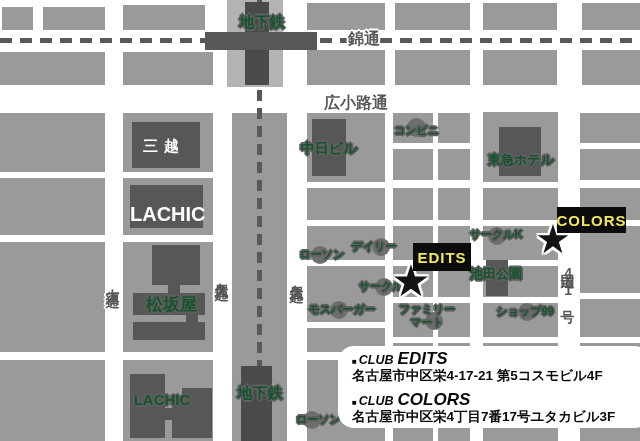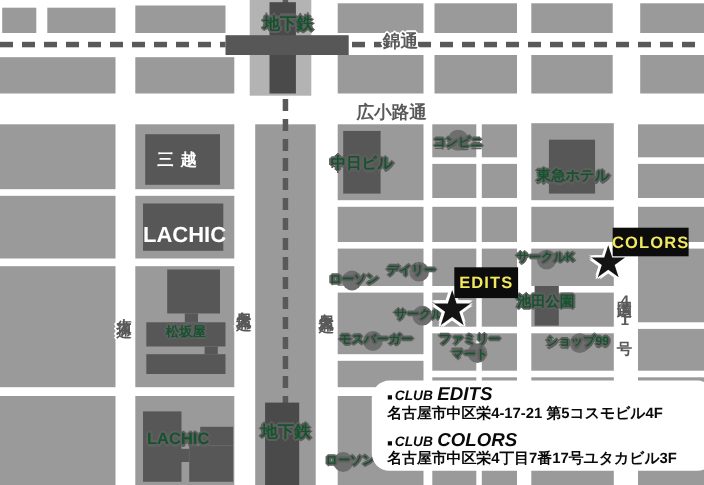--- a/index.html
+++ b/index.html
@@ -137,21 +137,21 @@
     <div>地下鉄</div>
   </div>
   <div class="lbl wt-o" style="left:212px;top:384px;width:96px;font-size:15px;">
     <div>地下鉄</div>
   </div>
 
   <div class="lbl wt" style="left:120px;top:137px;width:88px;font-size:15px;letter-spacing:6px;">三越</div>
   <div class="lbl wt" style="left:130px;top:203px;width:73px;font-size:20px;">LACHIC</div>
   <div class="lbl wt-o" style="left:294px;top:140px;width:70px;font-size:14px;">中日ビル</div>
   <div class="lbl wt-o" style="left:485px;top:153px;width:72px;font-size:13px;">東急ホテル</div>
-  <div class="lbl wt-o" style="left:146px;top:295px;width:46px;font-size:12px;">松坂屋</div>
+  <div class="lbl wt-o" style="left:146px;top:295px;width:46px;font-size:17px;">松坂屋</div>
   <div class="lbl wt-o" style="left:124px;top:391px;width:76px;font-size:15px;">LACHIC</div>
   <div class="lbl wt-o" style="left:460px;top:267px;width:72px;font-size:13px;">池田公園</div>
 
   <div class="lbl wt-o" style="left:394px;top:124px;width:44px;font-size:11px;">コンビニ</div>
   <div class="lbl wt-o" style="left:298px;top:248px;width:48px;font-size:11px;">ローソン</div>
   <div class="lbl wt-o" style="left:350px;top:240px;width:48px;font-size:11px;">デイリー</div>
   <div class="lbl wt-o" style="left:468px;top:228px;width:56px;font-size:11px;">サークルK</div>
   <div class="lbl wt-o" style="left:355px;top:280px;width:60px;font-size:11px;">サークルK</div>
   <div class="lbl wt-o" style="left:306px;top:303px;width:72px;font-size:11px;">モスバーガー</div>
   <div class="lbl wt-o" style="left:398px;top:303px;width:58px;font-size:11px;">

